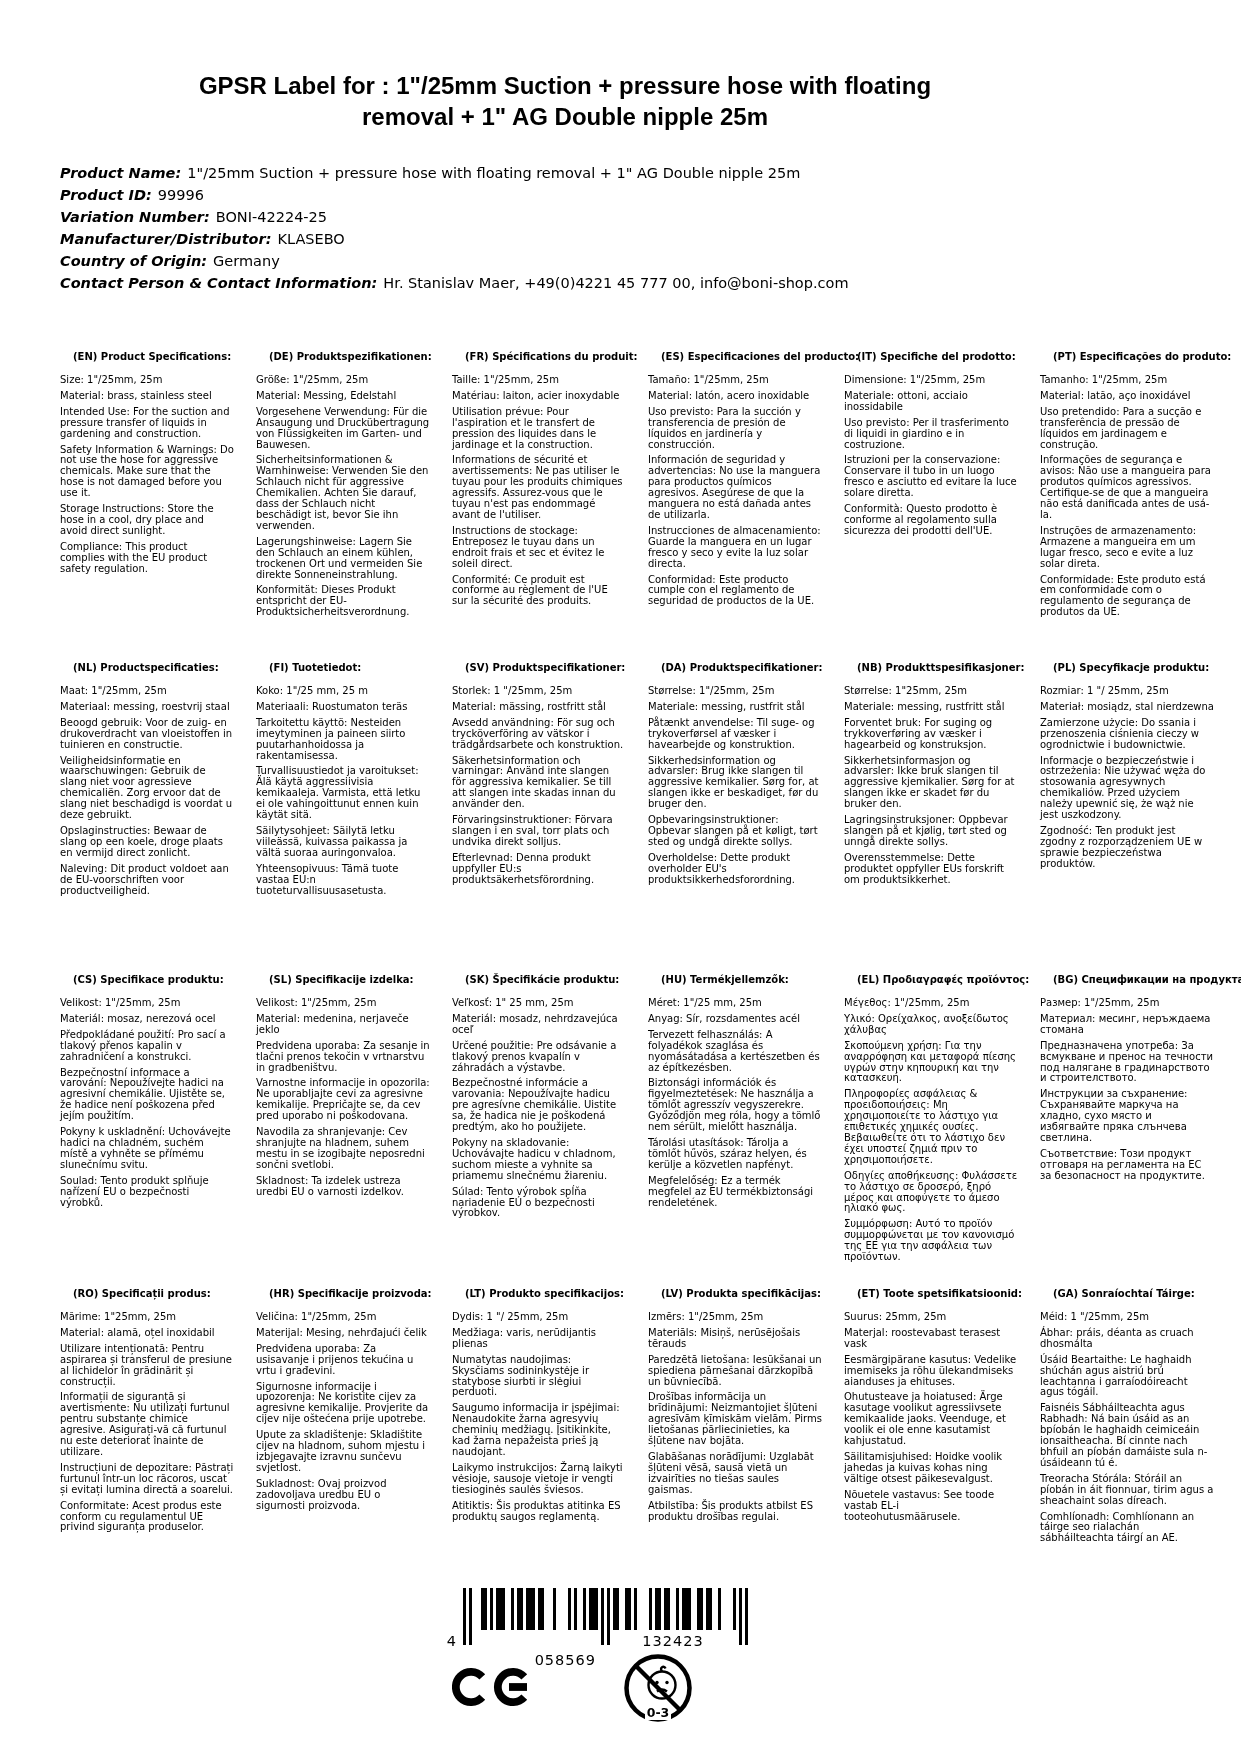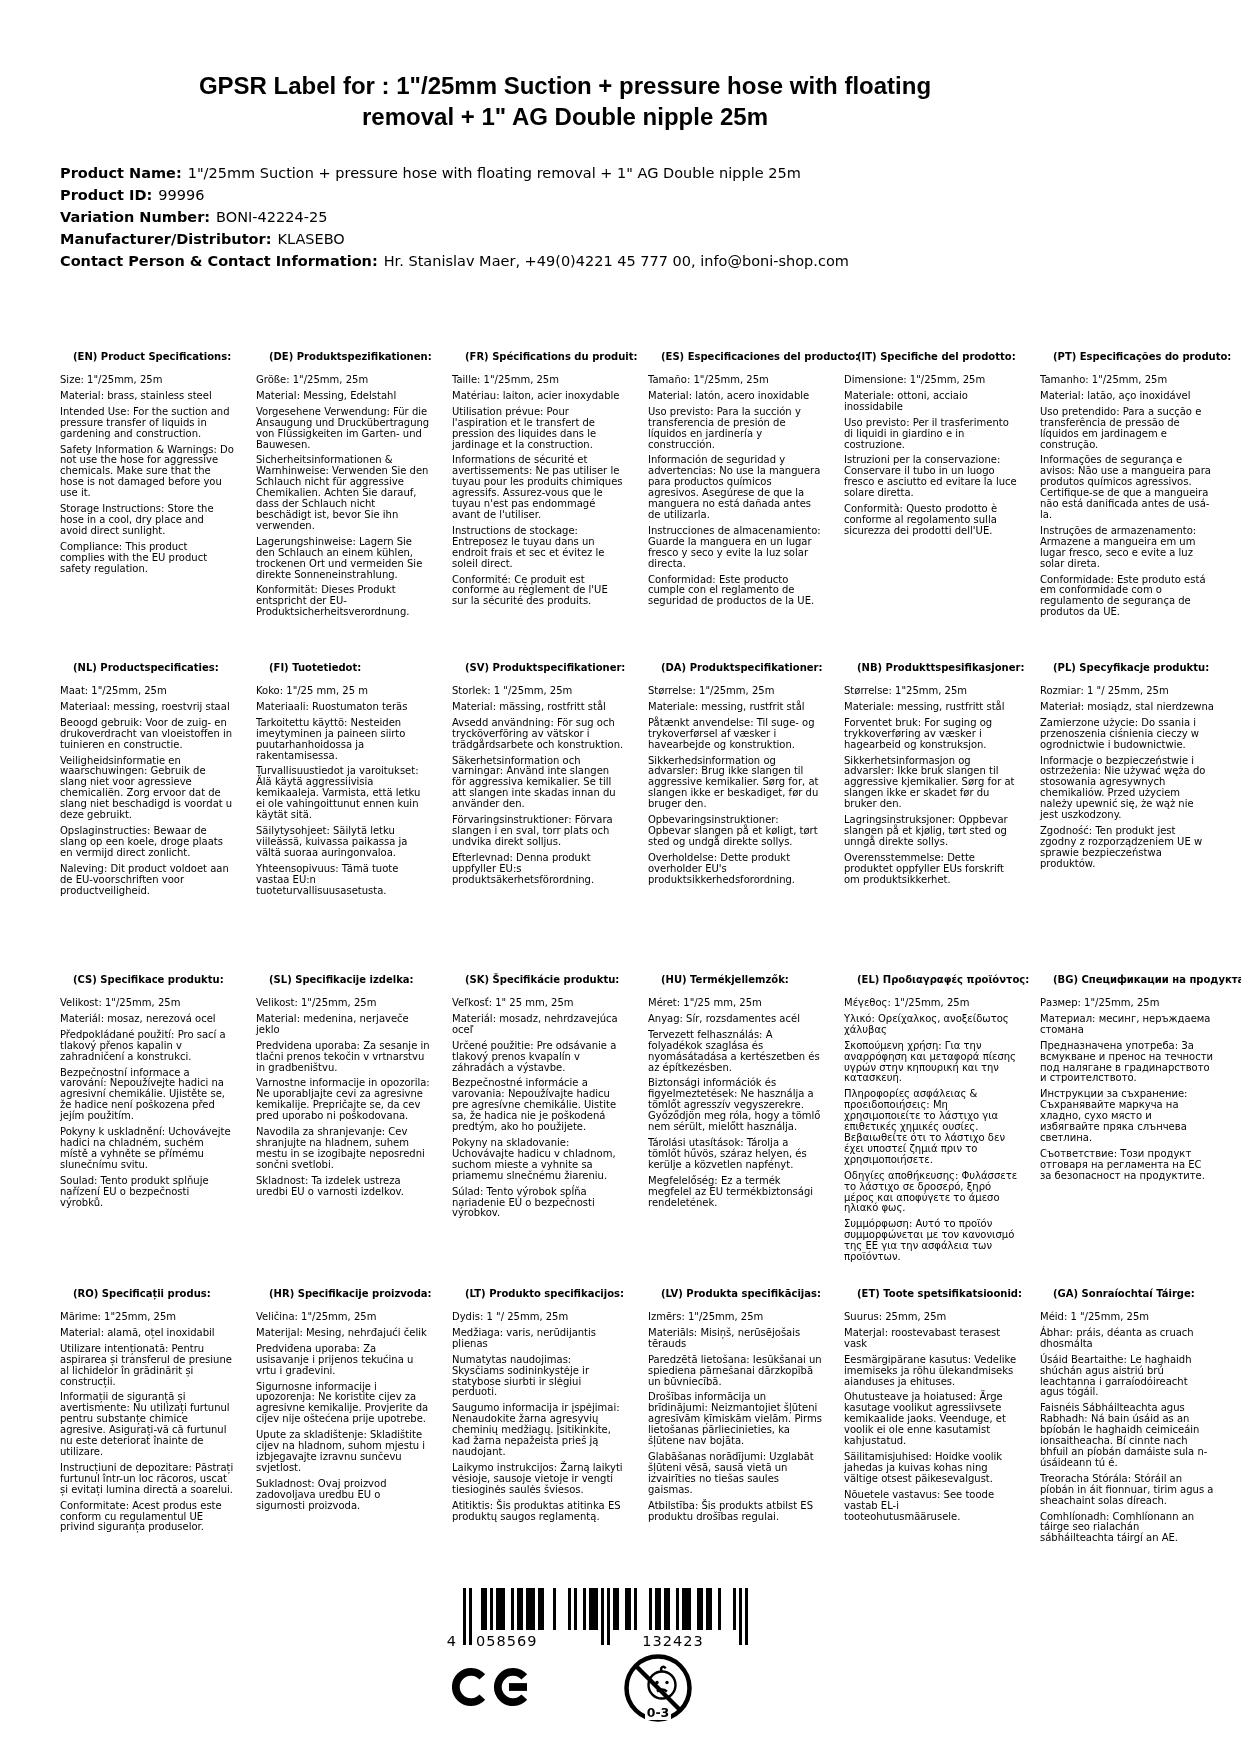--- a/index.html
+++ b/index.html
@@ -6,34 +6,34 @@
   body{
     width:1241px;height:1754px;position:relative;background:#ffffff;color:#000;
     font-family:"DejaVu Sans",sans-serif;overflow:hidden;
   }
   .doc-title{
     position:absolute;top:54px;left:0;width:1130px;text-align:center;
     font-family:"Liberation Sans",sans-serif;font-weight:bold;
     font-size:24px;line-height:31px;white-space:pre-line;
   }
   .product-info{position:absolute;left:60px;top:162px;font-size:14.5px;line-height:22px;}
-  .product-info .lbl{font-weight:bold;margin-right:6px;}
+  .product-info .lbl{font-weight:bold;margin-right:6px;font-style:italic;}
   .specs{
     position:absolute;left:60px;top:338px;
     display:grid;grid-template-columns:repeat(6,196px);
     grid-template-rows:311px 312px 314px auto;
   }
   .spec{width:174px;font-size:10px;line-height:10.9px;}
   .spec h3{font-size:10px;line-height:11px;margin:13px;white-space:nowrap;font-weight:bold;}
   .spec p{margin:0 0 5px 0;}
   .barcode-wrap{position:absolute;left:437px;top:1588px;width:320px;height:64px;}
   .barcode-svg{position:absolute;left:26px;top:0;}
   .bc-digit{position:absolute;font-size:14.5px;line-height:16px;top:45px;letter-spacing:1px;}
   .bc-first{left:0;width:20px;text-align:right;}
-  .bc-g1{left:39px;width:120px;text-align:left;}
+  .bc-g1{left:39px;width:120px;text-align:right;margin-top:19px;}
   .bc-g2{left:176px;width:120px;text-align:center;}
   .ce-mark{position:absolute;left:452px;top:1665px;}
   .age-warning{position:absolute;left:622px;top:1652px;}
   .age-label{font-family:"DejaVu Sans",sans-serif;font-weight:bold;font-size:12.5px;}
 </style>
 </head>
 <body>
 
 <h1 class="doc-title">GPSR Label for : 1"/25mm Suction + pressure hose with floating
 removal + 1" AG Double nipple 25m</h1>
@@ -41,20 +41,21 @@
 <div class="product-info">
 
     <div class="pi-row"><span class="lbl">Product Name:</span><span class="val">1"/25mm Suction + pressure hose with floating removal + 1" AG Double nipple 25m</span></div>
 
     <div class="pi-row"><span class="lbl">Product ID:</span><span class="val">99996</span></div>
 
     <div class="pi-row"><span class="lbl">Variation Number:</span><span class="val">BONI-42224-25</span></div>
 
     <div class="pi-row"><span class="lbl">Manufacturer/Distributor:</span><span class="val">KLASEBO</span></div>
 
+    <div class="pi-row"><span class="lbl">Country of Origin:</span><span class="val">Germany</span></div>
 
     <div class="pi-row"><span class="lbl">Contact Person &amp; Contact Information:</span><span class="val">Hr. Stanislav Maer, +49(0)4221 45 777 00, info@boni-shop.com</span></div>
   </div>
 
 <div class="specs">
 
     <div class="spec">
       <h3>(EN) Product Specifications:</h3>
       <div class="paras">
 

